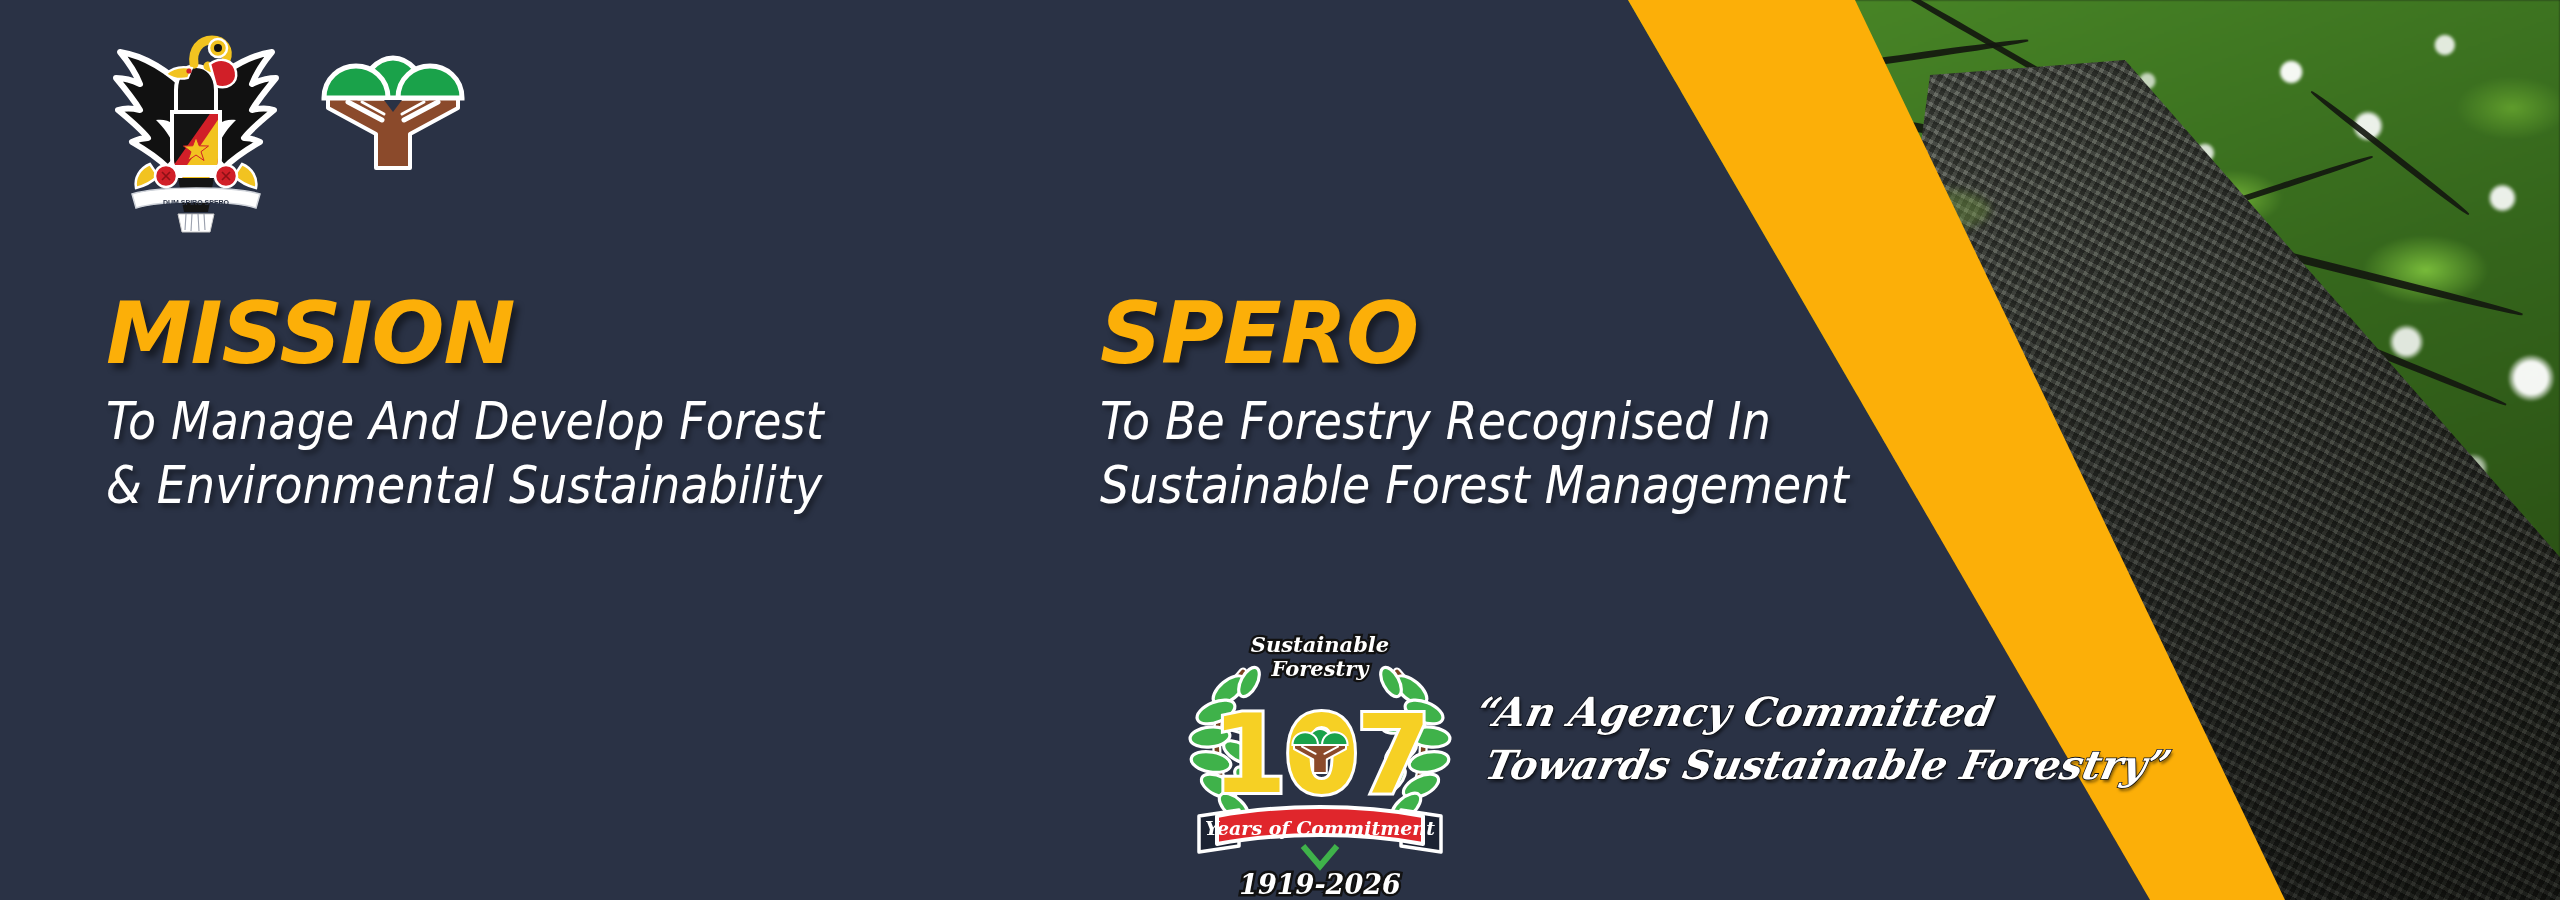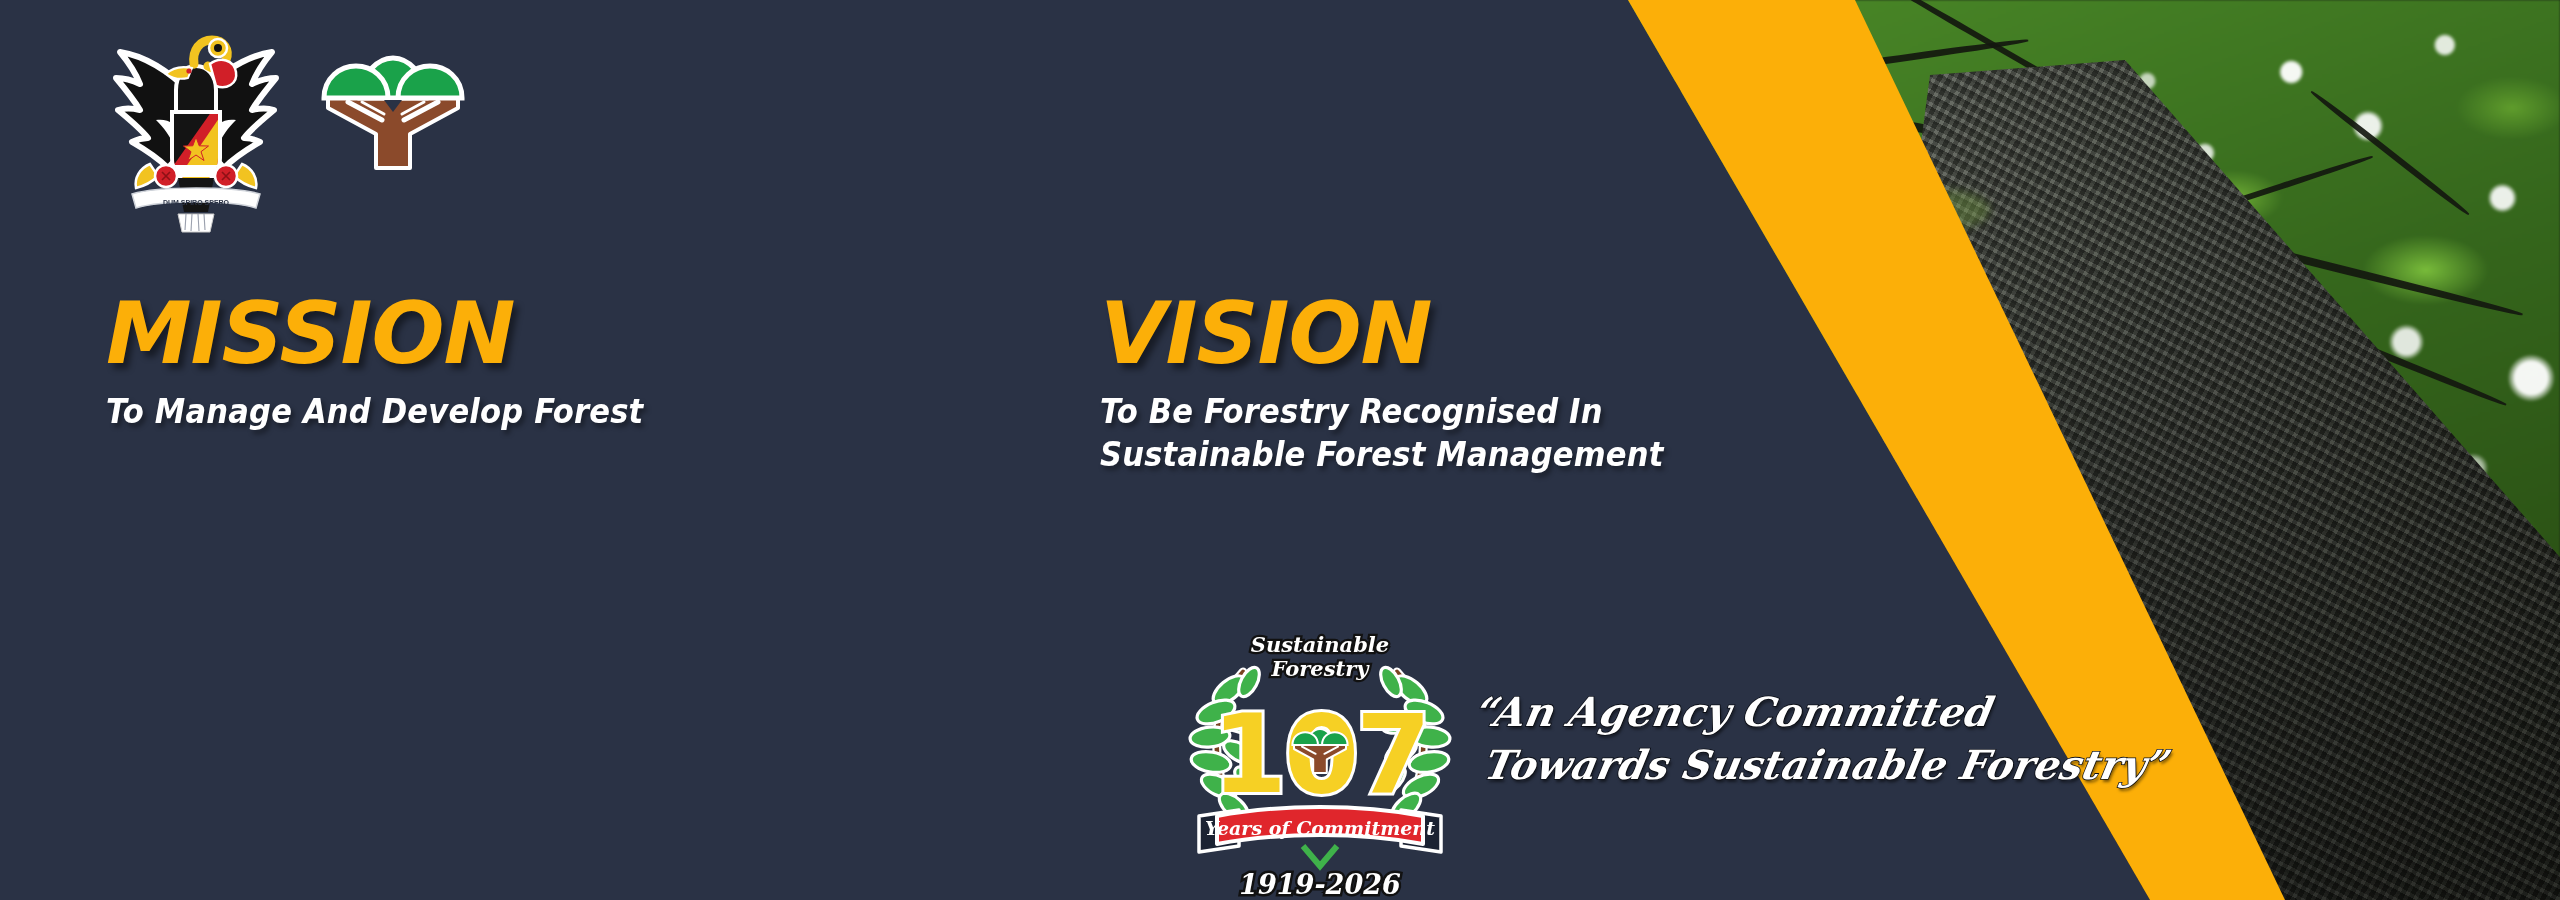--- a/index.html
+++ b/index.html
@@ -113,23 +113,23 @@
     font-size:86px;
     line-height:1;
     color:#fcaf08;
     letter-spacing:-1px;
     text-shadow:5px 6px 6px rgba(0,0,0,.45);
     margin:0 0 14px 0;
     white-space:nowrap;
   }
   .body-line{
     font-family:"DejaVu Sans Condensed","Liberation Sans Narrow","Liberation Sans", sans-serif;
-    font-weight:bold;
+    font-weight:normal;
     font-style:italic;
-    font-size:34px;
+    font-size:51px;
     line-height:1.26;
     color:#ffffff;
     text-shadow:3px 4px 5px rgba(0,0,0,.4);
     white-space:nowrap;
     letter-spacing:.2px;
   }
 
   
   .emblem{position:absolute;left:1185px;top:620px;width:270px;height:285px;}
   .emblem svg{width:100%;height:100%;display:block;}
@@ -259,24 +259,25 @@
       <path d="M6 82 C6 62 22 50 38 50 C54 50 70 62 70 82 Z" fill="#1aa24a" stroke="#ffffff" stroke-width="5"></path>
       <path d="M80 82 C80 62 96 50 112 50 C128 50 144 62 144 82 Z" fill="#1aa24a" stroke="#ffffff" stroke-width="5"></path>
 
       <path d="M66 84 L75 96 L84 84 Z" fill="#2a3245"></path>
     </svg>
   </div>
 
   <div class="mission-block">
     <div class="heading">MISSION</div>
     <div class="body-line">To Manage And Develop Forest</div>
+    <div class="body-line">&amp; Environmental Sustainability</div>
   </div>
 
   <div class="vision-block">
-    <div class="heading">VISION</div>
+    <div class="heading">SPERO</div>
     <div class="body-line">To Be Forestry Recognised In</div>
     <div class="body-line">Sustainable Forest Management</div>
   </div>
 
   <div class="emblem">
     <svg viewBox="0 0 270 285" aria-hidden="true">
       <defs>
         <path id="arcTop" d="M60 110 A 80 78 0 0 1 210 110"></path>
       </defs>
 

